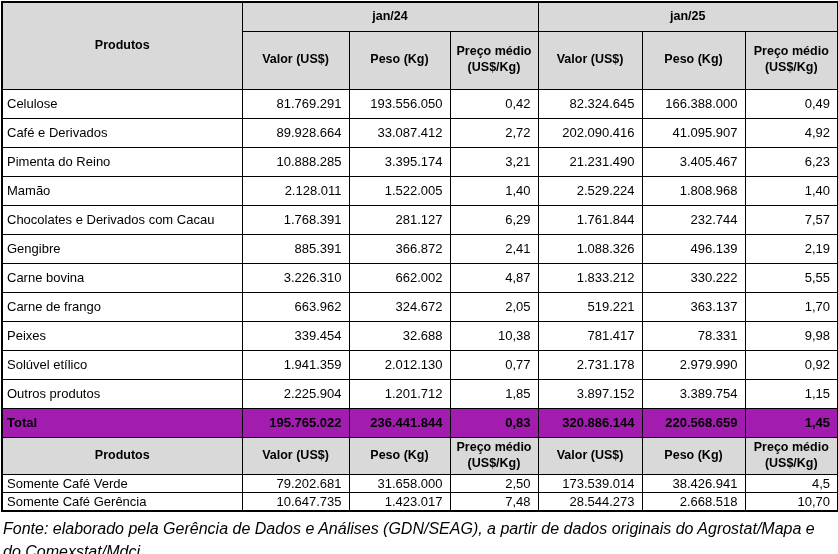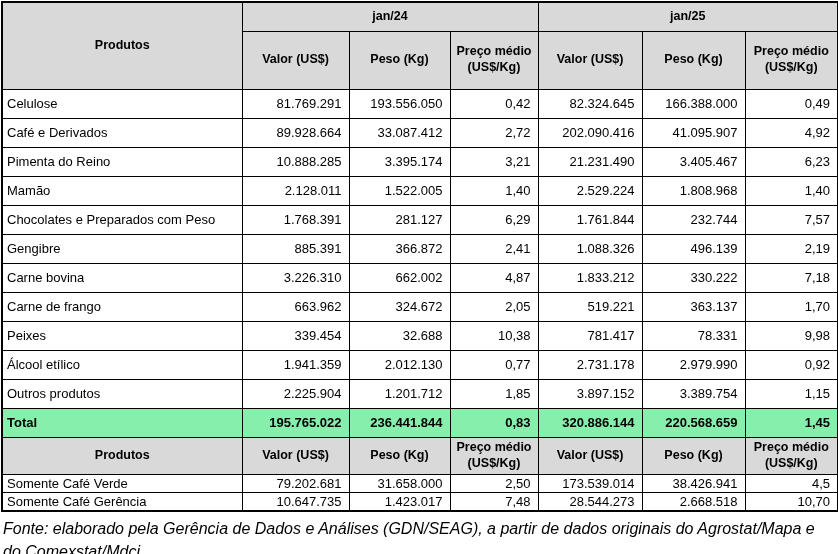--- a/index.html
+++ b/index.html
@@ -32,21 +32,21 @@
     margin-left: 44px;
   }
   td { font-size: 13px; vertical-align: middle; background: #fff; }
   td.product { text-align: left; padding-left: 4px; }
   td.num { text-align: right; padding-right: 7px; }
   tr.hrow1 { height: 29px; }
   tr.hrow2 { height: 58px; }
   tr.data-row { height: 29px; margin-top: 8px; }
   tr.total-row { height: 29px; }
   tr.total-row td {
-    background: #86efac;
+    background: #a21caf;
     font-weight: bold;
   }
   tr.section-header { height: 37px; }
   tr.small-row { height: 17px; }
   tr.small-row td { font-size: 13px; }
   .source-note {
     font-style: italic;
     font-size: 16px;
     line-height: 1.45;
     margin: 5px 3px 0 3px;
@@ -112,21 +112,21 @@
       <tr class="data-row">
         <td class="product">Mamão</td>
         <td class="num">2.128.011</td>
         <td class="num">1.522.005</td>
         <td class="num">1,40</td>
         <td class="num">2.529.224</td>
         <td class="num">1.808.968</td>
         <td class="num">1,40</td>
       </tr>
       <tr class="data-row">
-        <td class="product">Chocolates e Preparados com Peso</td>
+        <td class="product">Chocolates e Derivados com Cacau</td>
         <td class="num">1.768.391</td>
         <td class="num">281.127</td>
         <td class="num">6,29</td>
         <td class="num">1.761.844</td>
         <td class="num">232.744</td>
         <td class="num">7,57</td>
       </tr>
       <tr class="data-row">
         <td class="product">Gengibre</td>
         <td class="num">885.391</td>
@@ -136,42 +136,42 @@
         <td class="num">496.139</td>
         <td class="num">2,19</td>
       </tr>
       <tr class="data-row">
         <td class="product">Carne bovina</td>
         <td class="num">3.226.310</td>
         <td class="num">662.002</td>
         <td class="num">4,87</td>
         <td class="num">1.833.212</td>
         <td class="num">330.222</td>
-        <td class="num">7,18</td>
+        <td class="num">5,55</td>
       </tr>
       <tr class="data-row">
         <td class="product">Carne de frango</td>
         <td class="num">663.962</td>
         <td class="num">324.672</td>
         <td class="num">2,05</td>
         <td class="num">519.221</td>
         <td class="num">363.137</td>
         <td class="num">1,70</td>
       </tr>
       <tr class="data-row">
         <td class="product">Peixes</td>
         <td class="num">339.454</td>
         <td class="num">32.688</td>
         <td class="num">10,38</td>
         <td class="num">781.417</td>
         <td class="num">78.331</td>
         <td class="num">9,98</td>
       </tr>
       <tr class="data-row">
-        <td class="product">Álcool etílico</td>
+        <td class="product">Solúvel etílico</td>
         <td class="num">1.941.359</td>
         <td class="num">2.012.130</td>
         <td class="num">0,77</td>
         <td class="num">2.731.178</td>
         <td class="num">2.979.990</td>
         <td class="num">0,92</td>
       </tr>
       <tr class="data-row">
         <td class="product">Outros produtos</td>
         <td class="num">2.225.904</td>

